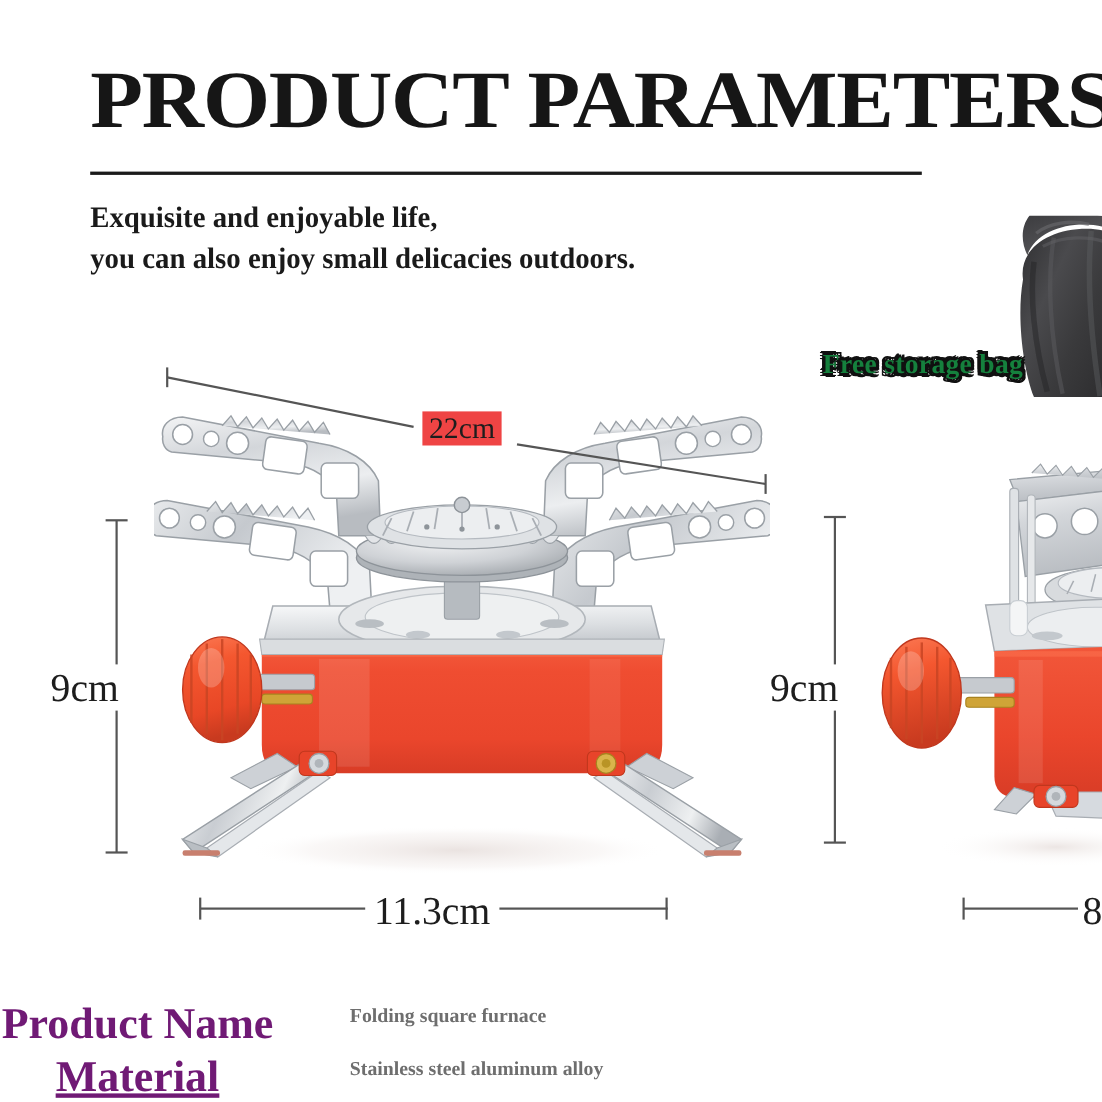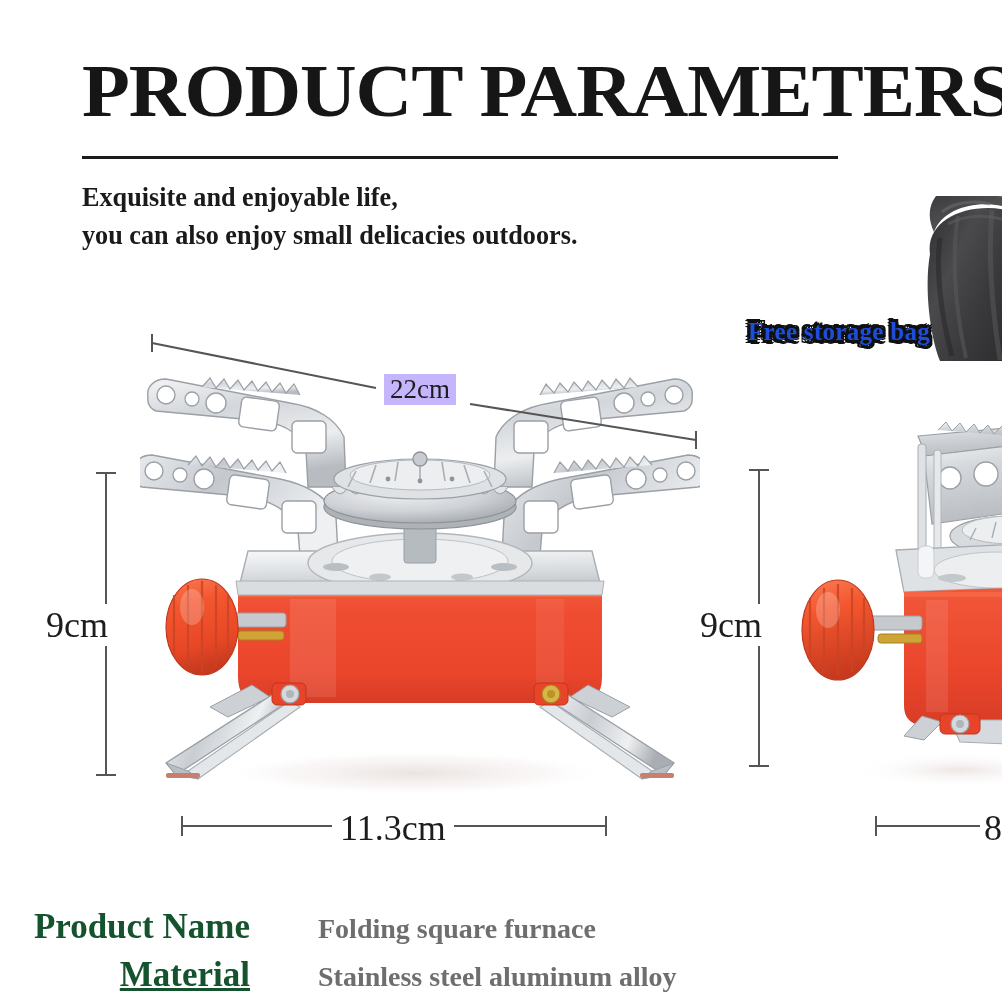--- a/index.html
+++ b/index.html
@@ -40,21 +40,21 @@
     transform:scaleX(0.97);
     transform-origin:left top;
   }
 
   
   .bag-wrap{position:absolute;left:896px;top:196px;width:150px;height:160px;}
   .bag-label{
     position:absolute;left:748px;top:318px;
     font-family:"Liberation Serif", serif;
     font-weight:bold;font-size:25px;
-    color:#1d4ed8;
+    color:#15803d;
     white-space:nowrap;
     letter-spacing:0.3px;
     text-shadow:
       -3px -3px 0 #101010, 3px -3px 0 #101010,
       -3px  3px 0 #101010, 3px  3px 0 #101010,
       -3px  0   0 #101010, 3px  0   0 #101010,
        0   -3px 0 #101010, 0    3px 0 #101010,
       -2px -4px 0 #101010, 2px  4px 0 #101010;
     z-index:6;
   }
@@ -99,27 +99,27 @@
   .h8-t1{left:875px;top:816px;width:2px;height:20px;}
   .h8-lab{left:980px;top:807px;padding:0 4px;}
 
   
   .stove{position:absolute;z-index:3;}
   #stove-main{left:140px;top:355px;width:560px;height:440px;}
   #stove-right{left:800px;top:420px;width:260px;height:370px;}
   .spec-key{
     position:absolute;
     font-family:"Liberation Serif", serif;
-    font-weight:bold;font-size:35px;color:#14532d;
-    text-align:right;width:250px;
+    font-weight:bold;font-size:40px;color:#701a75;
+    text-align:center;width:250px;
   }
   .spec-val{
     position:absolute;
     font-family:"Liberation Serif", serif;
-    font-weight:bold;font-size:28px;color:#6e6e6e;
+    font-weight:bold;font-size:18px;color:#6e6e6e;
     white-space:nowrap;
   }
   #key0{left:0px;top:907px;}
   #val0{left:318px;top:913px;}
   #key1{left:0px;top:955px;text-decoration:underline;}
   #val1{left:318px;top:961px;}
 </style>
 </head>
 <body>
 
@@ -169,21 +169,21 @@
     <svg width="580" height="120" viewBox="0 0 580 120">
 
       <line x1="12" y1="4" x2="12" y2="22" stroke="#555" stroke-width="2"></line>
 
       <line x1="12" y1="13" x2="236" y2="58" stroke="#555" stroke-width="2"></line>
 
       <line x1="330" y1="74" x2="556" y2="110" stroke="#555" stroke-width="2"></line>
 
       <line x1="556" y1="101" x2="556" y2="119" stroke="#555" stroke-width="2"></line>
     </svg>
-    <div style="position:absolute;left:244px;top:44px;font-size:27px;color:#1d1d1d;background:#c4b5fd;padding:0 6px;">22cm</div>
+    <div style="position:absolute;left:244px;top:44px;font-size:27px;color:#1d1d1d;background:#ef4444;padding:0 6px;">22cm</div>
   </div>
 
   <div class="dimline v9l-line"></div>
   <div class="tick v9l-t1"></div>
   <div class="tick v9l-t2"></div>
   <div class="dim-label v9l-lab">9cm</div>
 
   <div class="dimline h11-line"></div>
   <div class="tick h11-t1"></div>
   <div class="tick h11-t2"></div>

